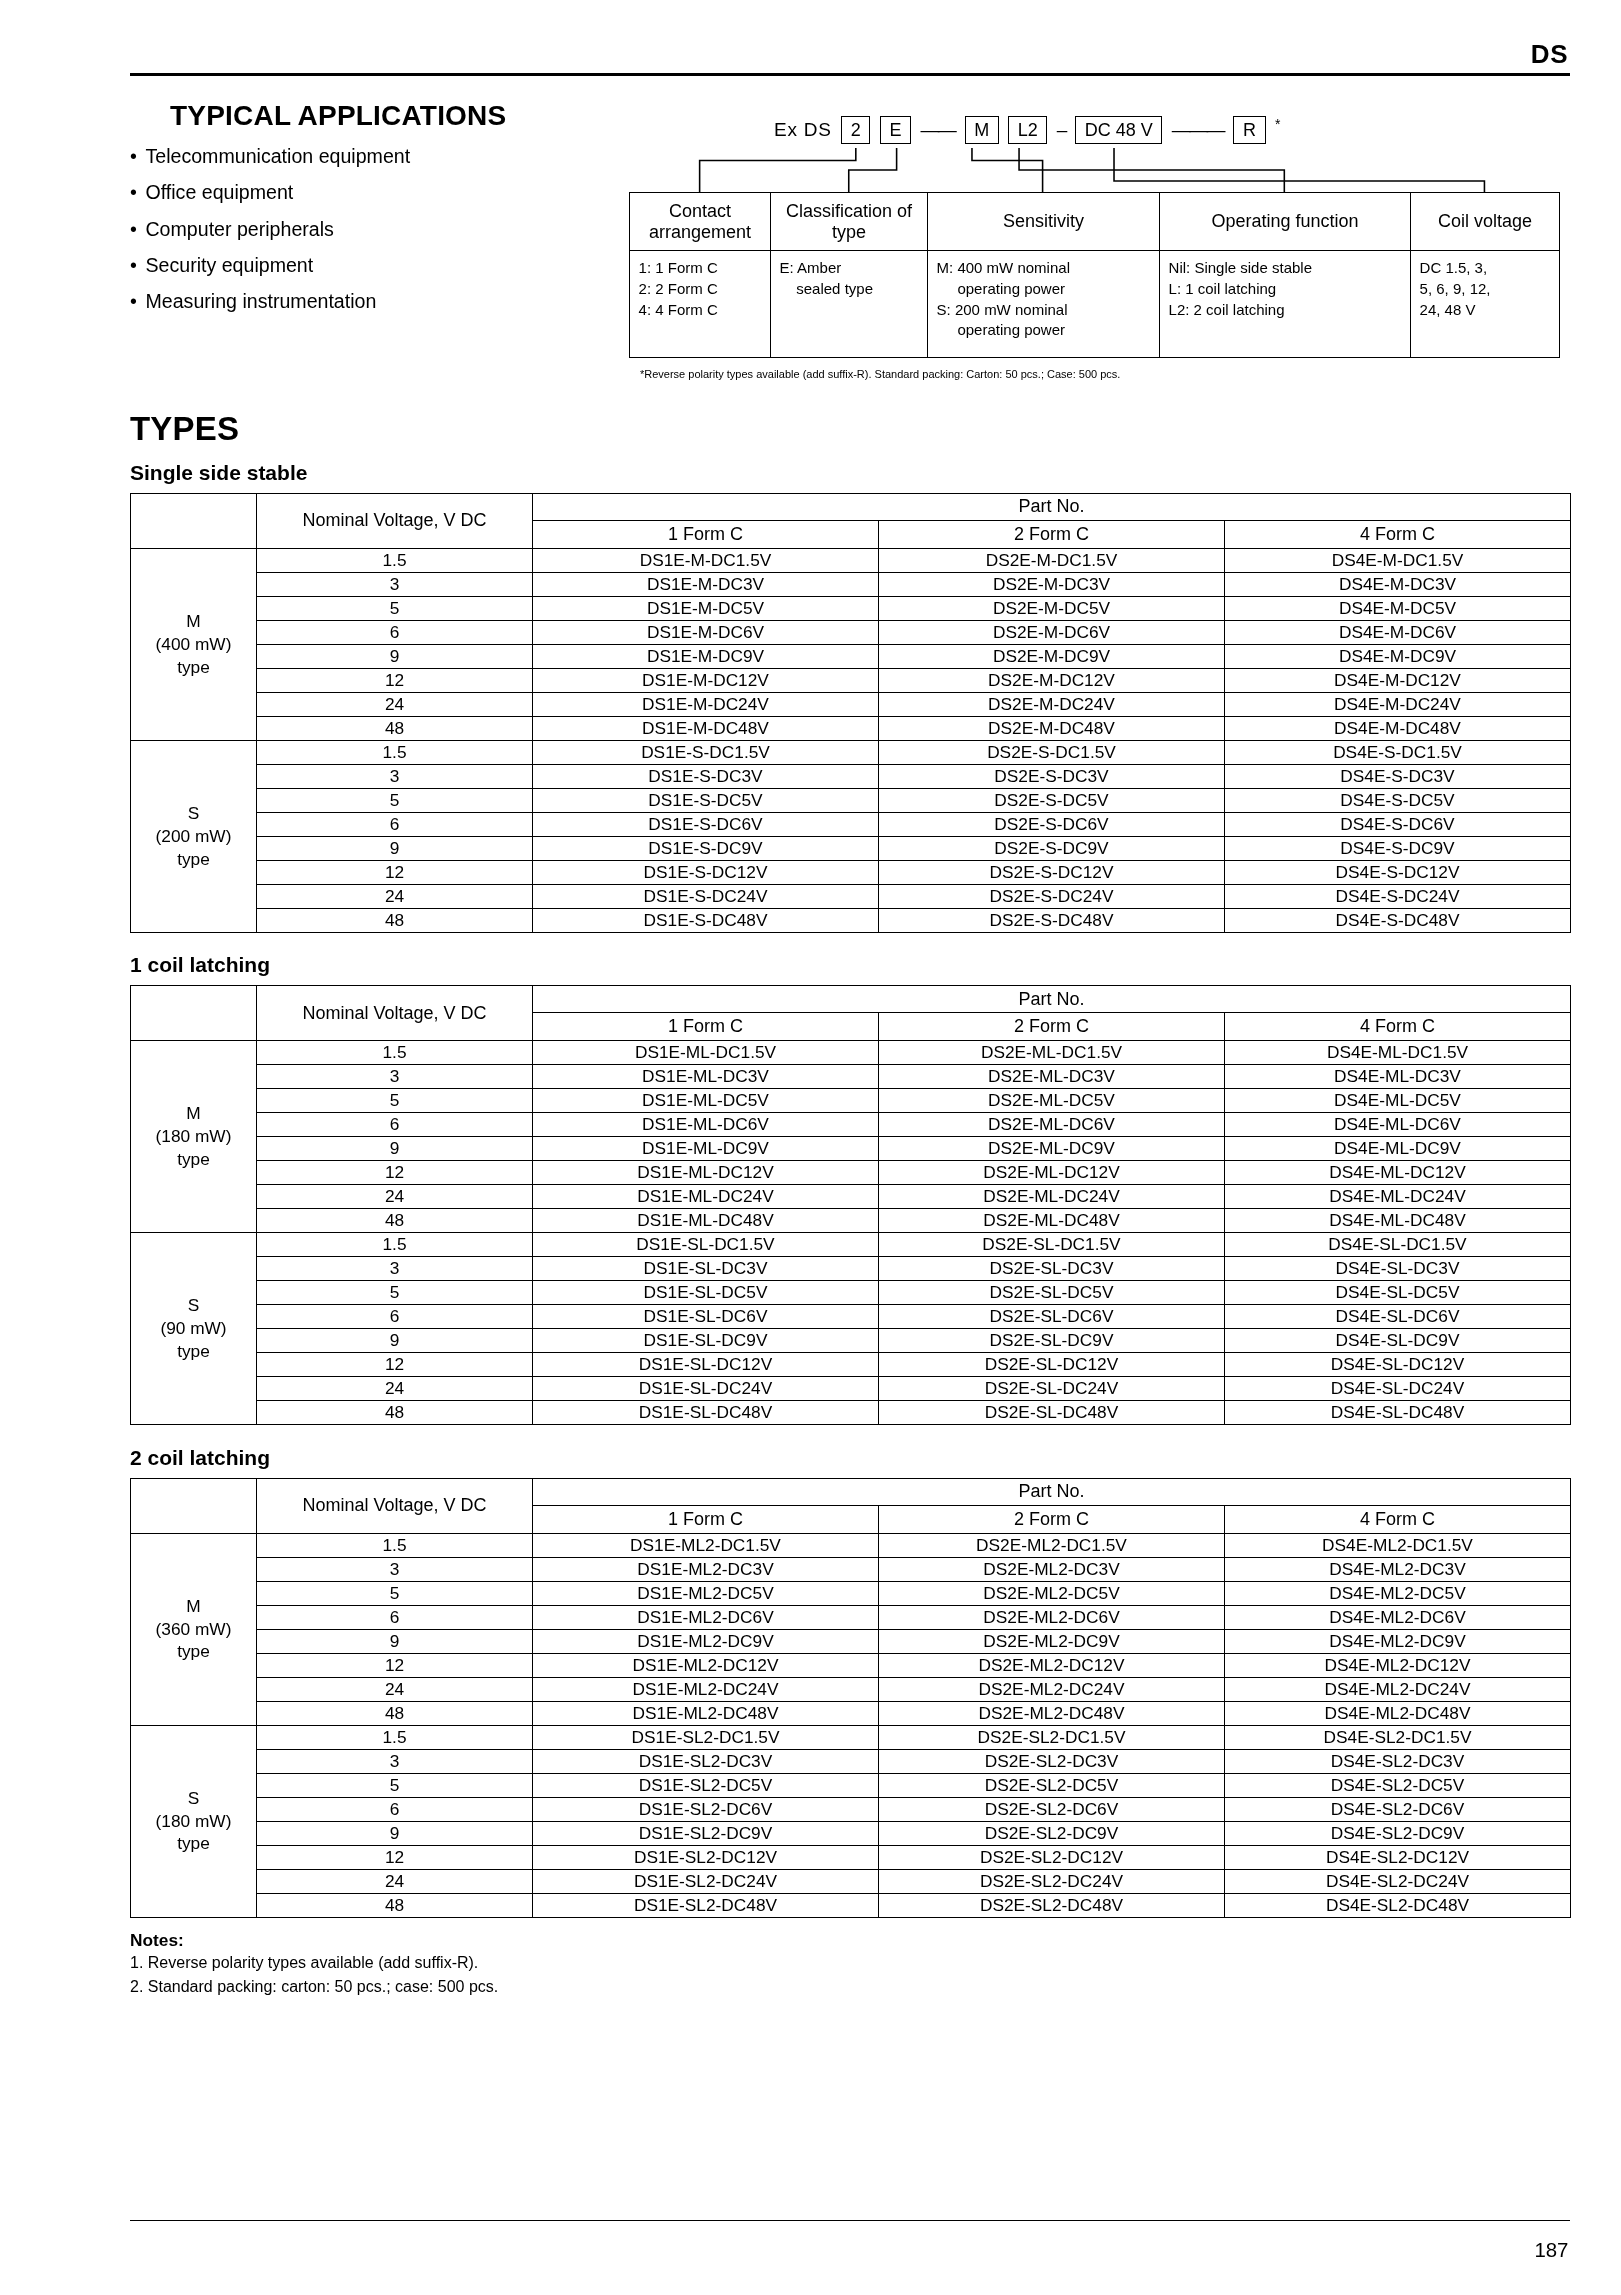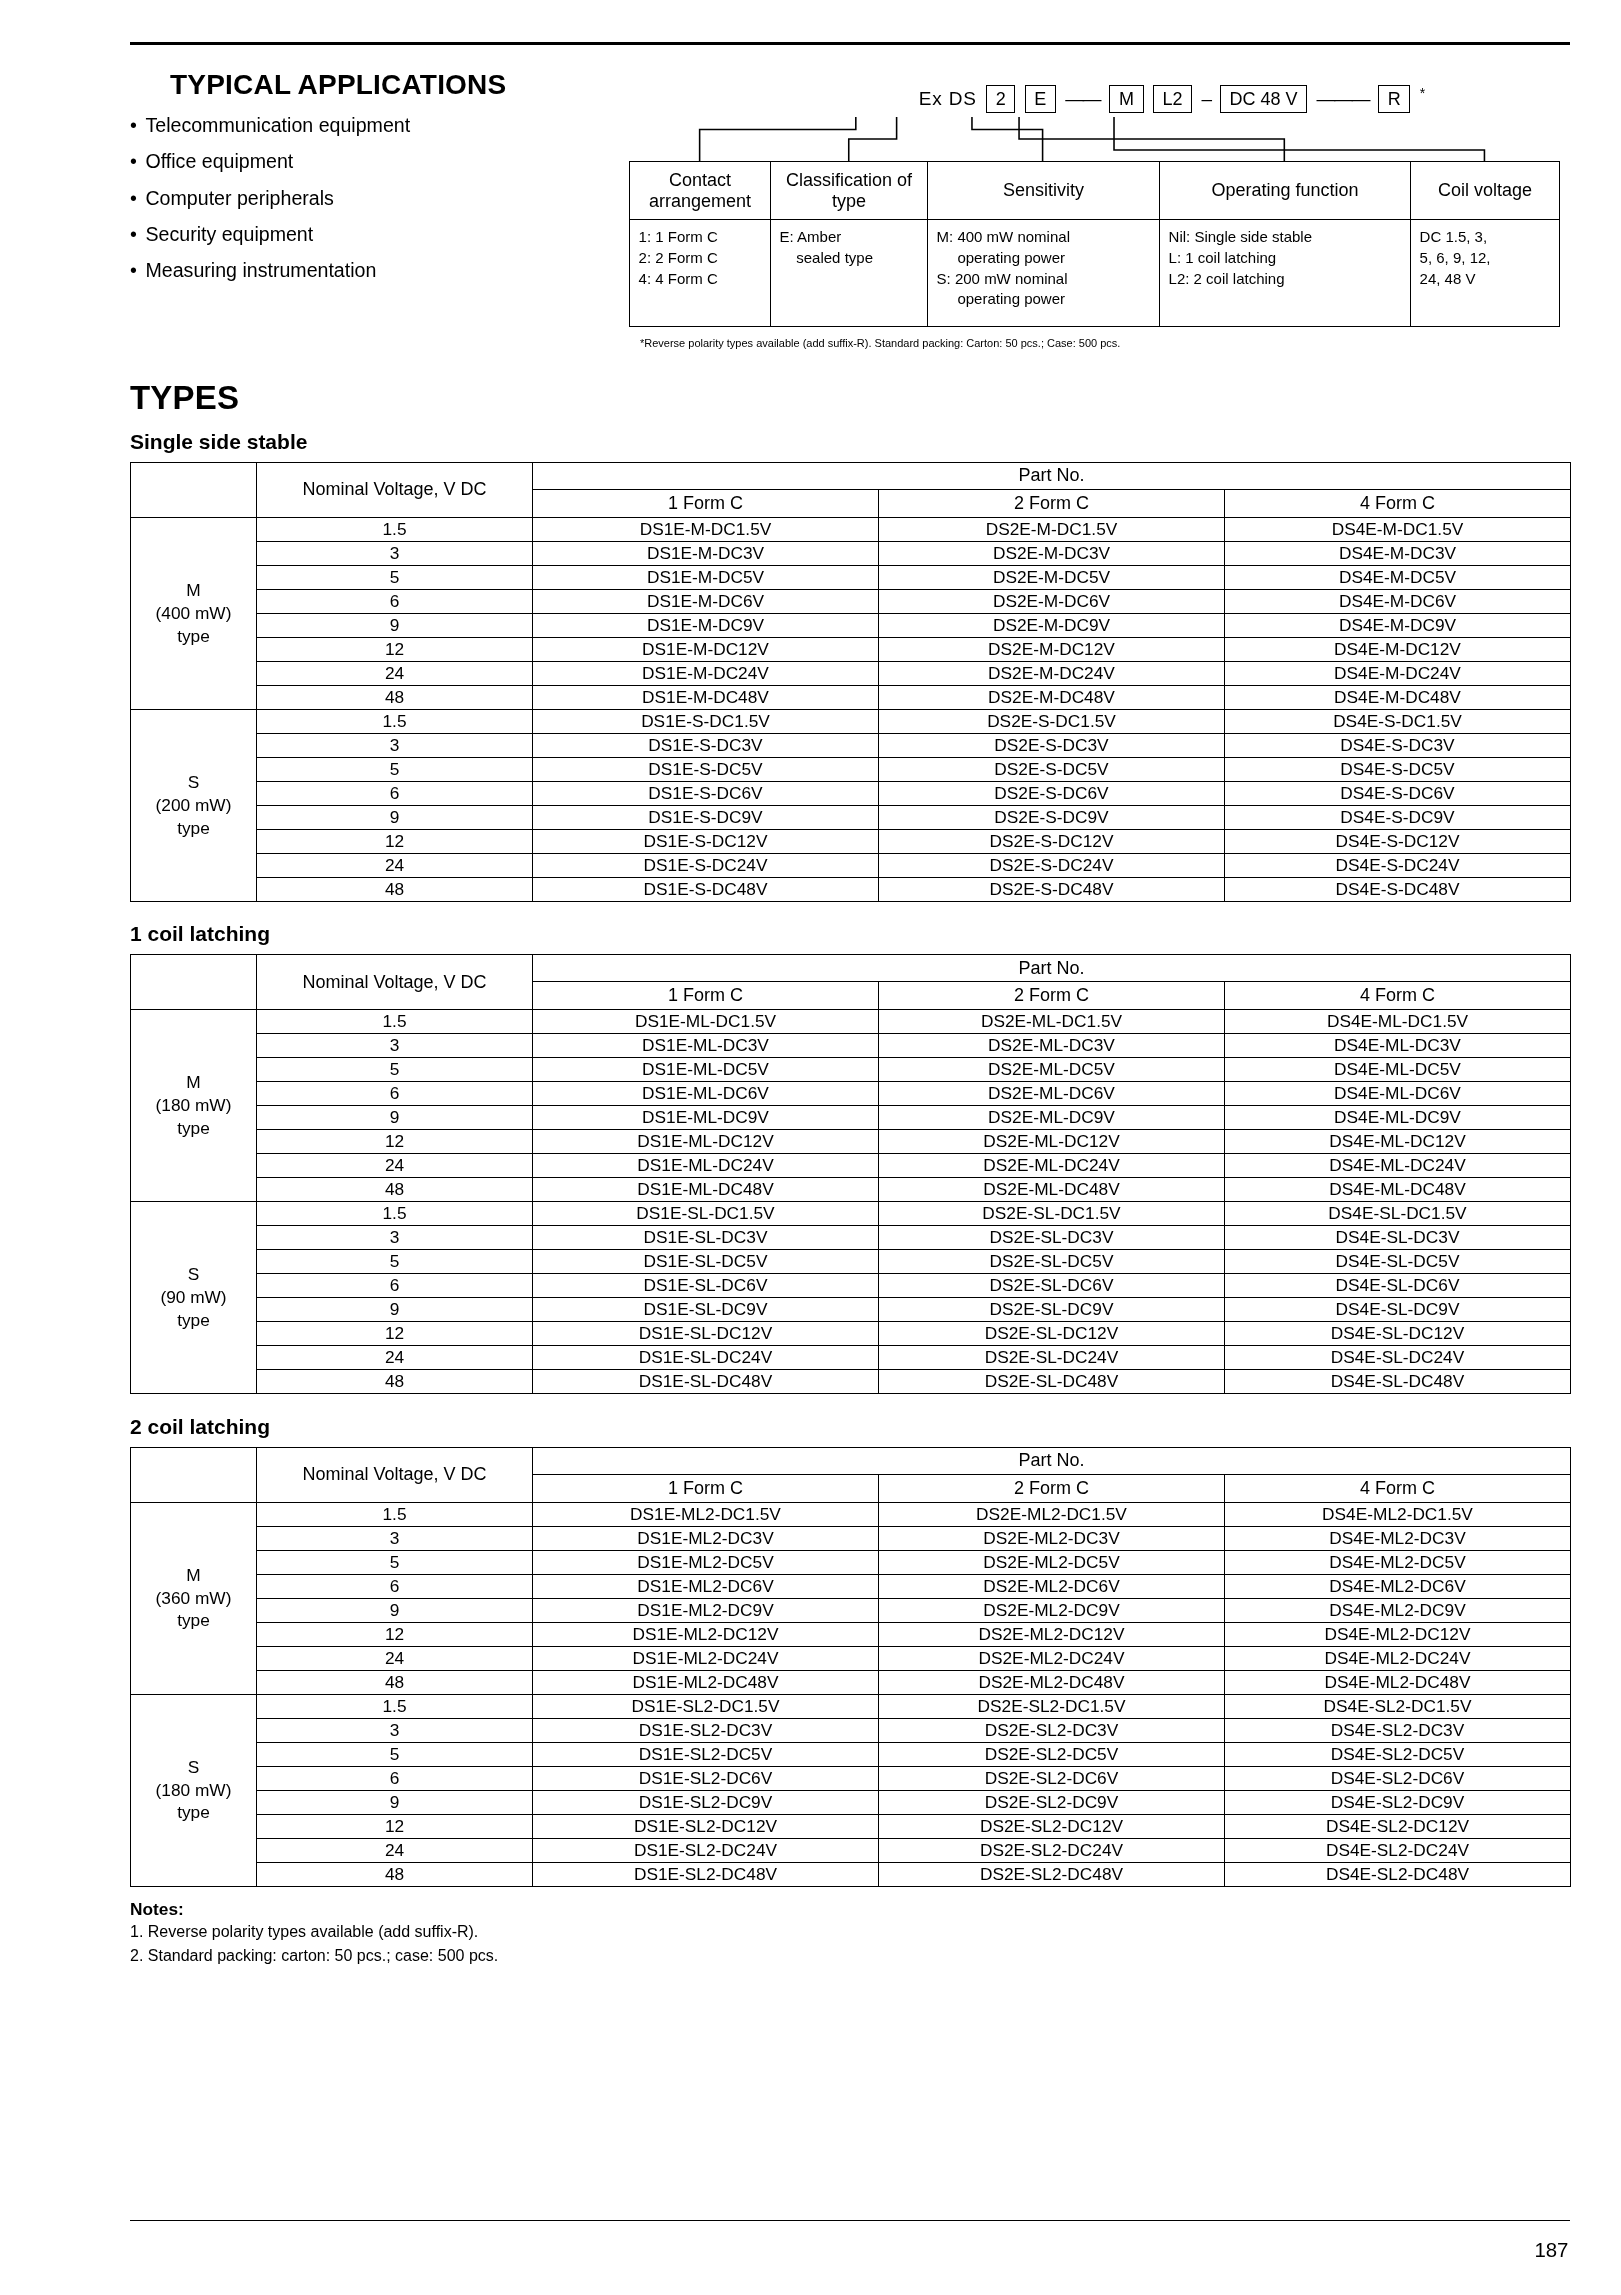--- a/index.html
+++ b/index.html
@@ -15,21 +15,21 @@
 
   .columns { display:flex; margin-top:23.6px; }
   .left-col { flex:0 0 499px; width:499px; }
   .right-col { flex:1; }
 
   .section-title { font-size:28px; font-weight:bold; letter-spacing:0.2px;margin-left:40px; }
 
   .app-item { font-size:19.6px; margin-top:13.3px; display:flex; }
   .bullet { margin-right:8.6px; }
 
-  .order-example { display:flex; align-items:center; gap:9.4px; margin:12.6px 0 0 145px; font-size:19px; height:36px;justify-content:center; }
+  .order-example { display:flex; align-items:center; gap:9.4px; margin:12.6px 0 0 145px; font-size:19px; height:36px; }
   .ex-prefix { letter-spacing:0.8px; }
   .ex-box { border:1.6px solid #000; padding:2.4px 8.6px; font-size:18px; white-space:nowrap; }
   .ex-dash { letter-spacing:-1.6px; }
   .ex-star { font-size:14px; position:relative; top:-6.3px; }
 
   #connectors { display:block; }
 
   .order-table { border-collapse:collapse; table-layout:fixed; width:930px; }
   .order-table th, .order-table td { border:1.6px solid #000; }
   .order-table th { font-size:18px; font-weight:normal; text-align:center; vertical-align:middle; height:58px; padding:3.1px 6.3px; }
@@ -58,20 +58,21 @@
 
   .footer { position:absolute; left:130px; right:52px; bottom:33px; }
   .bottom-rule { border-top:1.6px solid #000; }
   .page-number { text-align:right; font-size:20.4px; margin-top:18px; padding-right:1.6px; }
 </style>
 </head>
 <body>
 
 <div class="page">
 
+  <div class="doc-code">DS</div>
   <div class="top-rule"></div>
 
   <div class="columns">
     <div class="left-col">
       <h1 class="section-title">TYPICAL APPLICATIONS</h1>
       <div id="applications-list">
           <div class="app-item">
             <span class="bullet">•</span>
             <span>Telecommunication equipment</span>
           </div>

